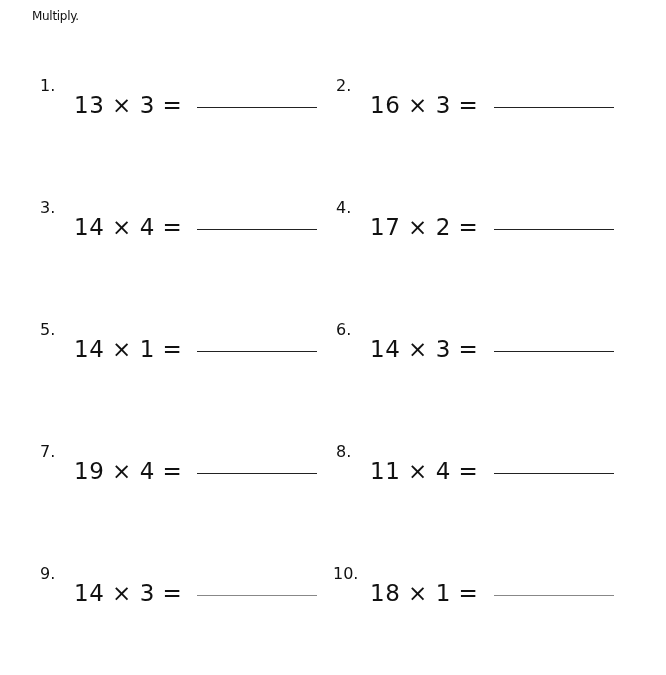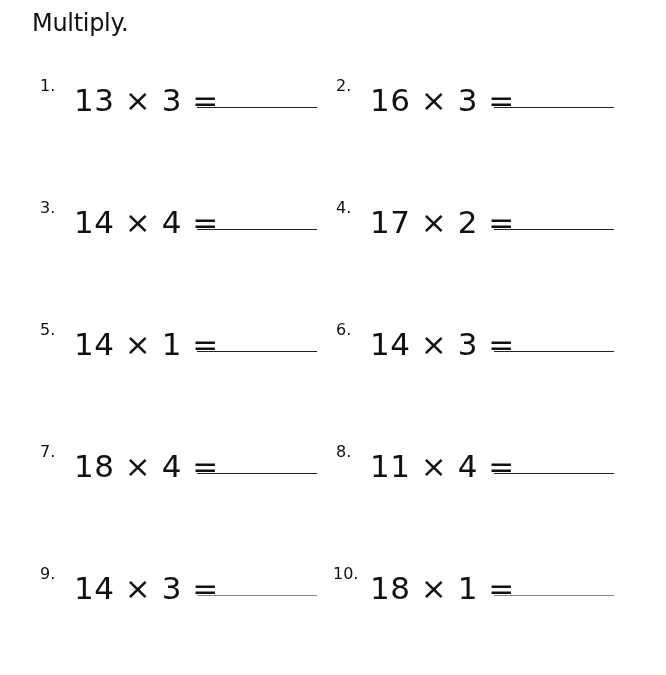--- a/index.html
+++ b/index.html
@@ -12,37 +12,37 @@
       height: 675px;
       position: relative;
       overflow: hidden;
       font-family: "DejaVu Sans", sans-serif;
       color: #111111;
     }
     .instruction {
       position: absolute;
       left: 32px;
       top: 9px;
-      font-size: 24px;
+      font-size: 12px;
       letter-spacing: -0.3px;
     }
     .problem {
       position: absolute;
       height: 50px;
     }
     .num {
       position: absolute;
       left: 0;
       top: 0;
       font-size: 16px;
     }
     .expr {
       position: absolute;
-      top: 6px;
-      font-size: 31px;
+      top: 16px;
+      font-size: 23px;
       white-space: pre;
       letter-spacing: 0.5px;
     }
     .answer-line {
       position: absolute;
       top: 31px;
       width: 120px;
       height: 0;
       border: none;
       border-bottom: 1.5px solid #222222;
@@ -86,21 +86,21 @@
     <input class="answer-line" style="left: 157px;" type="text" value="">
   </div>
   <div class="problem" style="left:336px; top:320px;">
     <span class="num">6.</span>
     <span class="expr" style="left:34px;">14 × 3 =</span>
     <input class="answer-line" style="left: 158px;" type="text" value="">
   </div>
 
   <div class="problem" style="left:40px; top:442px;">
     <span class="num">7.</span>
-    <span class="expr" style="left:34px;">18 × 4 =</span>
+    <span class="expr" style="left:34px;">19 × 4 =</span>
     <input class="answer-line" style="left: 157px;" type="text" value="">
   </div>
   <div class="problem" style="left:336px; top:442px;">
     <span class="num">8.</span>
     <span class="expr" style="left:34px;">11 × 4 =</span>
     <input class="answer-line" style="left: 158px;" type="text" value="">
   </div>
 
   <div class="problem" style="left:40px; top:564px;">
     <span class="num">9.</span>

